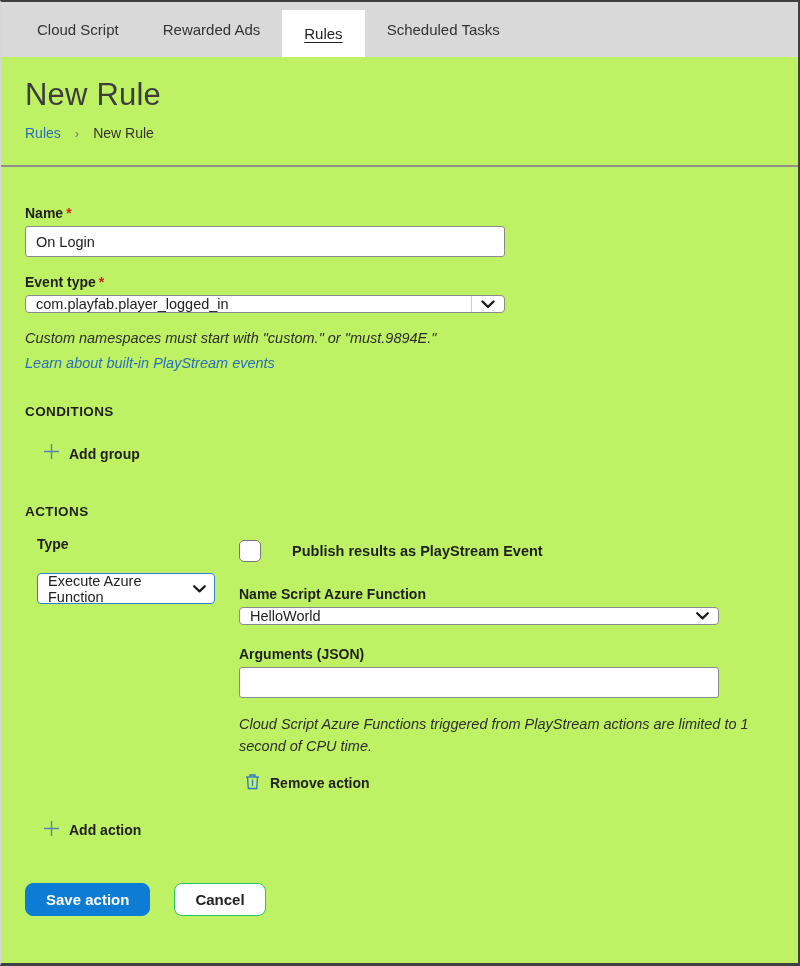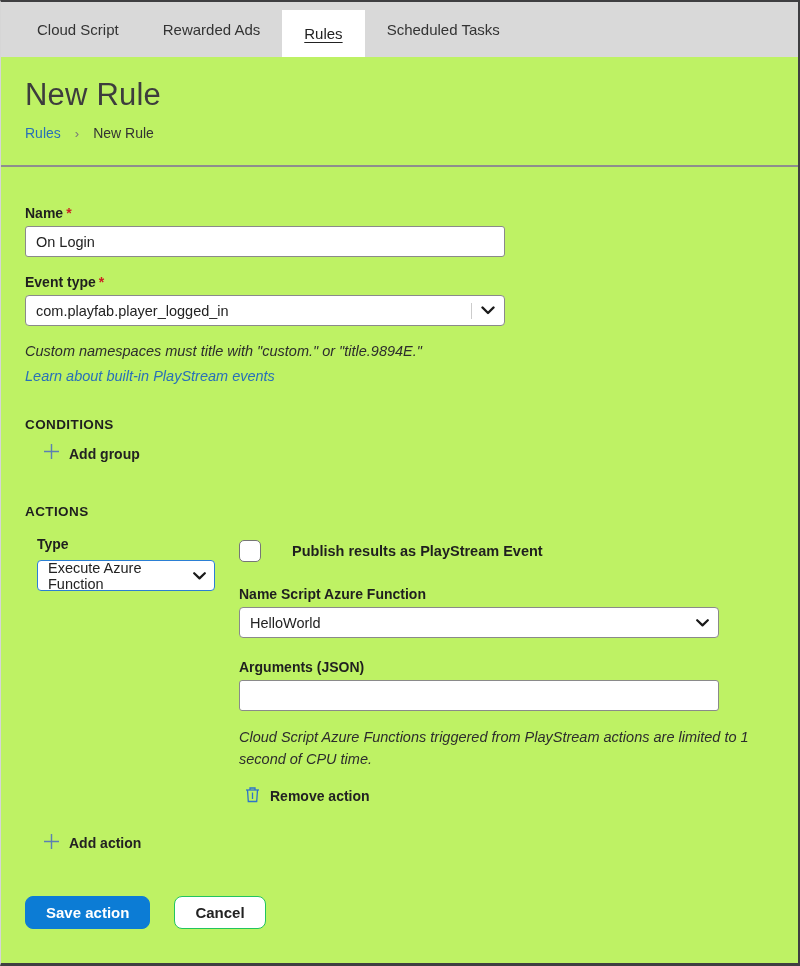--- a/index.html
+++ b/index.html
@@ -69,21 +69,21 @@
     width: 480px; height: 31px;
     border: 1px solid #8a8a8a; border-radius: 3px;
     font-family: "Liberation Sans", sans-serif;
     font-size: 14.5px; color: #222;
     padding: 0 10px; outline: none; background: #fff;
     display: block;
   }
   .field { margin-bottom: 17px; }
 
   .select {
-    width: 480px; height: 31px;
+    width: 480px; height: 18px;
     border: 1px solid #8a8a8a; border-radius: 4px;
     background: #fff; cursor: pointer;
     display: flex; align-items: center;
     font-size: 14.5px; color: #222;
     padding-left: 10px;
   }
   .select .sel-value { flex: 1; }
   .select .sel-divider { width: 1px; height: 16px; background: #ccc; }
   .select .sel-caret { padding: 0 9px; display: flex; align-items: center; }
 
@@ -100,37 +100,37 @@
 
   .section-heading {
     font-size: 13.5px; font-weight: bold; color: #1f1f1f;
     letter-spacing: 0.4px;
   }
   .sec-conditions { margin-top: 32px; }
   .sec-actions { margin-top: 40px; }
 
   .icon-link-row {
     display: flex; align-items: center; gap: 9px;
-    margin-top: 11px; padding-left: 18px;
+    margin-top: 24px; padding-left: 18px;
     cursor: pointer; width: fit-content;
   }
   .icon-link-row .lbl {
     font-size: 14px; font-weight: bold; color: #222;
   }
 
   
   .actions-row { display: flex; margin-top: 17px; }
   .actions-left { width: 214px; padding-left: 12px; flex: none; }
   .type-select {
     width: 178px; height: 31px;
     border: 1px solid #2b7fd4; border-radius: 4px;
     background: #fff; cursor: pointer;
     display: flex; align-items: center;
     font-size: 14.5px; color: #222; padding-left: 10px;
-    margin-top: 8px;
+    margin-top: 21px;
   }
   .type-select .sel-value { flex: 1; }
   .type-select .sel-caret { padding: 0 8px; display: flex; align-items: center; }
 
   .actions-right { flex: 1; padding-top: 4px; }
   .checkbox-row { display: flex; align-items: center; gap: 31px; margin-bottom: 24px; }
   .checkbox {
     width: 22px; height: 22px; flex: none;
     border: 1px solid #767676; border-radius: 5px;
     background: #fff; cursor: pointer;
@@ -203,21 +203,21 @@
         <span class="sel-value">com.playfab.player_logged_in</span>
         <span class="sel-divider"></span>
         <span class="sel-caret">
           <svg width="14" height="9" viewBox="0 0 14 9">
               <path d="M1.5 1.5 L7 7 L12.5 1.5" fill="none" stroke="#1a1a1a" stroke-width="2.4" stroke-linecap="round" stroke-linejoin="round"></path>
             </svg>
         </span>
       </div>
     </div>
 
-    <div class="hint">Custom namespaces must title with "custom." or "title.9894E."</div>
+    <div class="hint">Custom namespaces must start with "custom." or "must.9894E."</div>
     <a class="events-link">Learn about built-in PlayStream events</a>
 
     
     <div class="section-heading sec-conditions">CONDITIONS</div>
     <div class="icon-link-row">
       <span>
         <svg width="17" height="17" viewBox="0 0 17 17">
             <path d="M8.5 1 V16 M1 8.5 H16" stroke="#5b7fb3" stroke-width="1.4"></path>
           </svg>
       </span>

